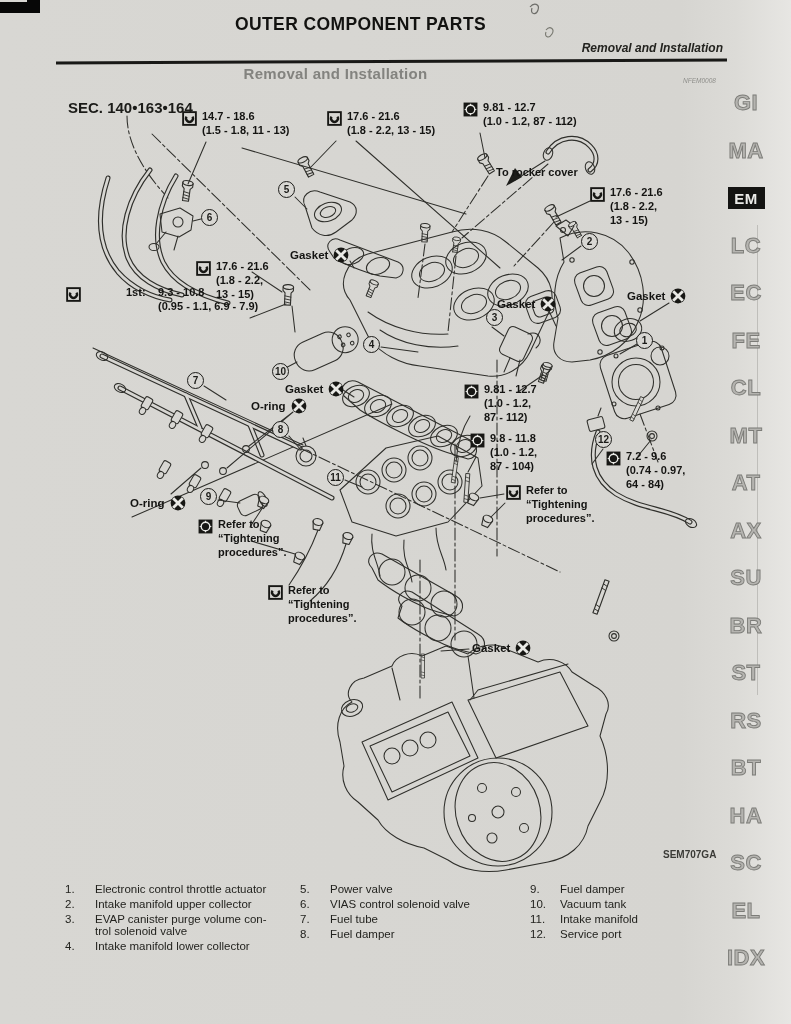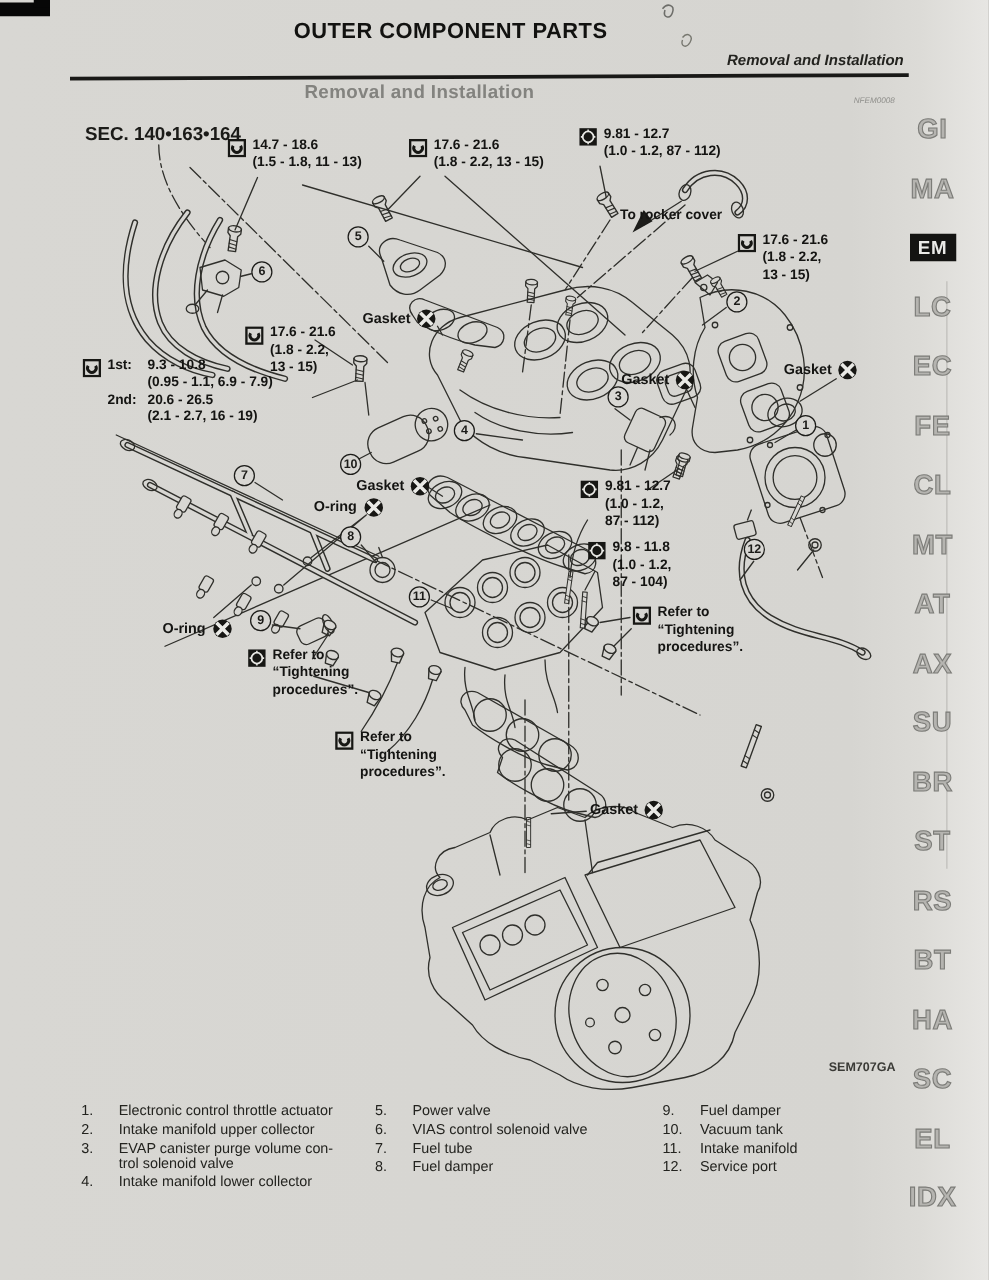--- a/index.html
+++ b/index.html
@@ -16,21 +16,21 @@
   .h-rule{position:absolute;left:56px;right:64px;top:60px;height:3.4px;background:#191917;transform:rotate(-.25deg);z-index:2;}
   .h-sec{position:absolute;left:0;right:120px;top:65px;text-align:center;font-size:15px;font-weight:bold;color:#83837f;letter-spacing:.3px;z-index:2;}
   .h-ref{position:absolute;left:683px;top:77px;font-size:6.5px;font-style:italic;color:#8f8f8b;z-index:2;}
   .sec-label{position:absolute;left:68px;top:99px;font-size:15px;font-weight:bold;z-index:2;}
 
   .callout{position:absolute;display:flex;gap:5px;align-items:flex-start;font-size:11px;font-weight:bold;line-height:1.25;z-index:2;color:#141412;}
   .callout .txt{white-space:pre-line;}
   .uicon{flex:0 0 auto;margin-top:1px;}
   .staged .rows{display:flex;flex-direction:column;}
   .staged .row{display:flex;gap:4px;}
-  .staged .lbl{flex:0 0 28px;}
+  .staged .lbl{flex:0 0 28px;margin-left:40px;}
   .staged .val{white-space:pre-line;}
 
   .seal{position:absolute;display:flex;gap:5px;align-items:center;font-size:11.5px;font-weight:bold;z-index:2;color:#141412;}
   .note{position:absolute;font-size:11px;font-weight:bold;z-index:2;color:#141412;}
   .marker{position:absolute;width:17px;height:17px;box-sizing:border-box;border:1.7px solid #1c1c19;border-radius:50%;
     display:flex;align-items:center;justify-content:center;font-size:10px;font-weight:bold;background:#d8d7d3;z-index:2;}
   .figcode{position:absolute;left:663px;top:849px;font-size:10px;font-weight:bold;color:#3a3a36;z-index:2;}
 
   .tabs{position:absolute;left:722px;top:92px;width:48px;display:flex;flex-direction:column;align-items:center;gap:25.5px;z-index:2;}
   .tab{font-size:22px;font-weight:bold;line-height:1;letter-spacing:.5px;color:#b5b4b0;-webkit-text-stroke:.9px #7c7c78;}
@@ -464,25 +464,20 @@
     <svg class="uicon" width="15" height="15" viewBox="0 0 16 16">
         <rect x="1.2" y="1.2" width="13.6" height="13.6" fill="none" stroke="#171714" stroke-width="2"></rect>
         <path d="M4.8,6 A3.7,3.7 0 1 0 11.2,6" fill="none" stroke="#171714" stroke-width="2.5"></path>
       </svg>
     <span class="rows">
       <span class="row">
           <span class="lbl">1st:</span>
           <span class="val">9.3 - 10.8
 (0.95 - 1.1, 6.9 - 7.9)</span>
         </span>
-      <span class="row">
-          <span class="lbl">2nd:</span>
-          <span class="val">20.6 - 26.5
-(2.1 - 2.7, 16 - 19)</span>
-        </span>
     </span>
   </div>
   <div class="callout" style="left:464px;top:383px">
     <svg class="uicon" width="15" height="15" viewBox="0 0 16 16">
         <rect x=".6" y=".6" width="14.8" height="14.8" fill="#171714"></rect>
         <circle cx="8" cy="8" r="4.6" fill="none" stroke="#e8e8e4" stroke-width="1.5"></circle>
         <path d="M8,3.4 L8,1.8 M8,12.6 L8,14.2 M3.4,8 L1.8,8 M12.6,8 L14.2,8" stroke="#e8e8e4" stroke-width="1.3"></path>
       </svg>
     <span class="txt">9.81 - 12.7
 (1.0 - 1.2,
@@ -490,20 +485,30 @@
   </div>
   <div class="callout" style="left:470px;top:432px">
     <svg class="uicon" width="15" height="15" viewBox="0 0 16 16">
         <rect x=".6" y=".6" width="14.8" height="14.8" fill="#171714"></rect>
         <circle cx="8" cy="8" r="4.6" fill="none" stroke="#e8e8e4" stroke-width="1.5"></circle>
         <path d="M8,3.4 L8,1.8 M8,12.6 L8,14.2 M3.4,8 L1.8,8 M12.6,8 L14.2,8" stroke="#e8e8e4" stroke-width="1.3"></path>
       </svg>
     <span class="txt">9.8 - 11.8
 (1.0 - 1.2,
 87 - 104)</span>
+  </div>
+  <div class="callout" style="left:606px;top:450px">
+    <svg class="uicon" width="15" height="15" viewBox="0 0 16 16">
+        <rect x=".6" y=".6" width="14.8" height="14.8" fill="#171714"></rect>
+        <circle cx="8" cy="8" r="4.6" fill="none" stroke="#e8e8e4" stroke-width="1.5"></circle>
+        <path d="M8,3.4 L8,1.8 M8,12.6 L8,14.2 M3.4,8 L1.8,8 M12.6,8 L14.2,8" stroke="#e8e8e4" stroke-width="1.3"></path>
+      </svg>
+    <span class="txt">7.2 - 9.6
+(0.74 - 0.97,
+64 - 84)</span>
   </div>
 
   <div class="callout" style="left:198px;top:518px">
     <svg class="uicon" width="15" height="15" viewBox="0 0 16 16">
         <rect x=".6" y=".6" width="14.8" height="14.8" fill="#171714"></rect>
         <circle cx="8" cy="8" r="4.6" fill="none" stroke="#e8e8e4" stroke-width="1.5"></circle>
         <path d="M8,3.4 L8,1.8 M8,12.6 L8,14.2 M3.4,8 L1.8,8 M12.6,8 L14.2,8" stroke="#e8e8e4" stroke-width="1.3"></path>
       </svg>
     <span class="txt">Refer to
 “Tightening

